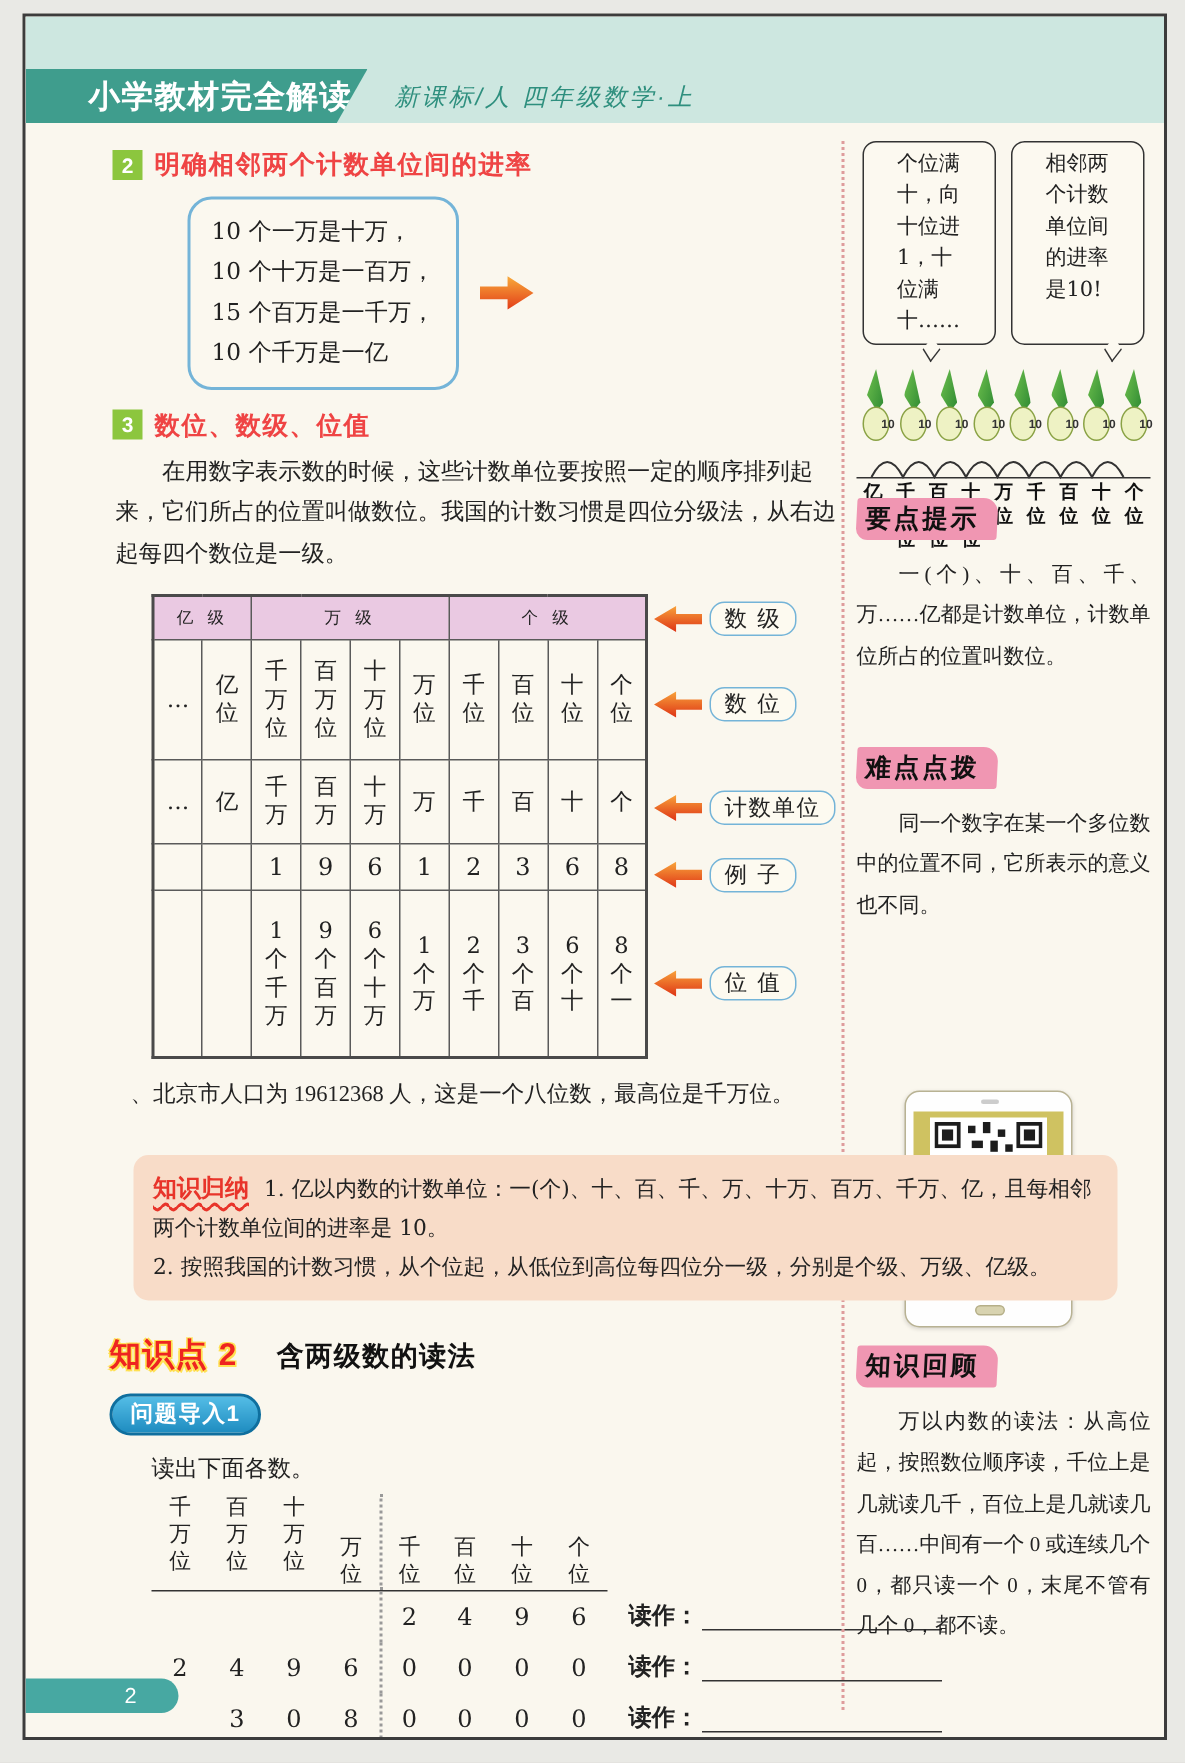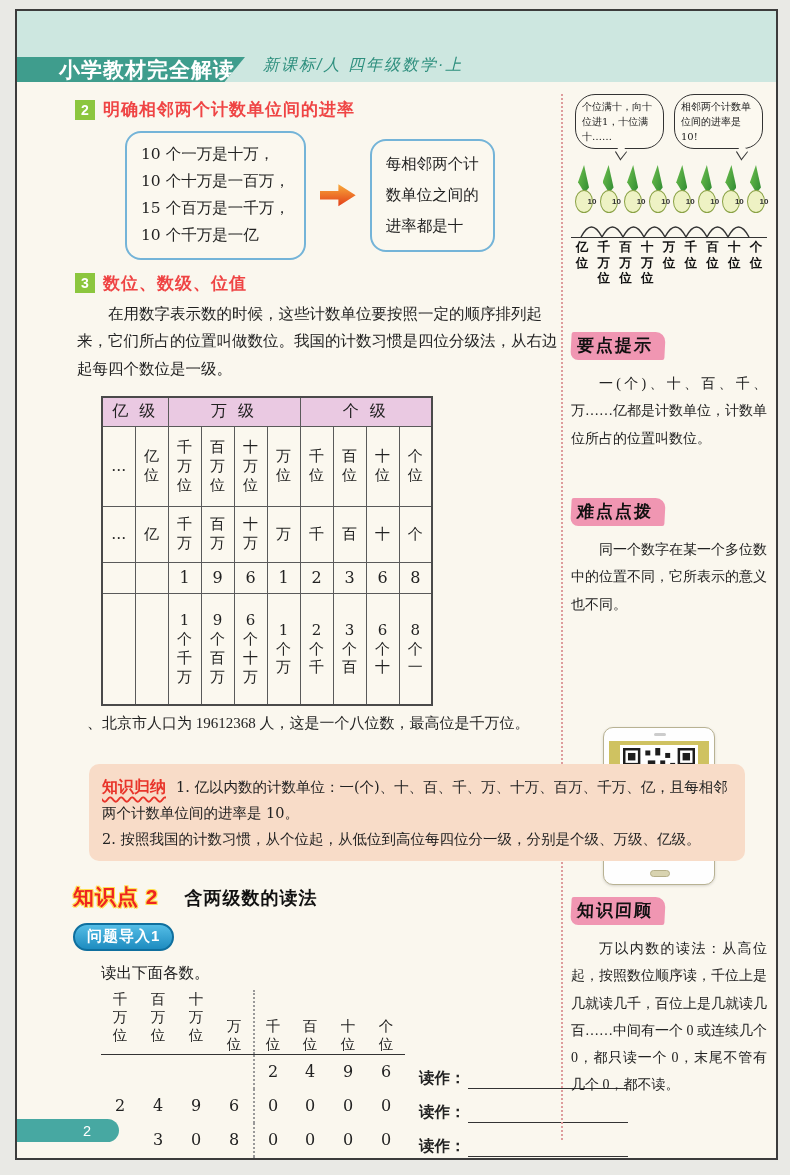--- a/index.html
+++ b/index.html
@@ -3,21 +3,21 @@
 <meta charset="utf-8">
 <style>
   * { box-sizing: border-box; }
   html,body { margin:0; padding:0; background:#d9d9d5; font-family:"Liberation Sans",sans-serif; }
   .stage { position:relative; width:790px; height:1175px; background:#e9e9e5; overflow:hidden; }
   .page { position:absolute; left:15px; top:9px; width:763px; height:1151px;
           background:#faf7ee; border:2px solid #3c3c3c; overflow:hidden; }
 
   
   .top-strip { position:relative; height:71px; background:#cde7e0; }
-  .banner { position:absolute; left:0; bottom:0; width:228px; height:25px; background:#3f9d8d;
+  .banner { position:absolute; left:0; bottom:0; width:228px; height:36px; background:#3f9d8d;
             clip-path:polygon(0 0,100% 0,91% 100%,0 100%);
             display:flex; align-items:center; padding-left:42px; }
   .banner-text { color:#fff; font-weight:bold; font-size:21px; letter-spacing:1px; }
   .edition { position:absolute; left:246px; bottom:6px; color:#2e8f7e; font-size:16px;
              font-style:italic; font-family:Liberation Sans, sans-serif; letter-spacing:2px; }
 
   .content { position:relative; height:1080px; }
   .main { position:relative; margin-left:60px; width:480px; padding-top:12px; }
 
   
@@ -34,21 +34,21 @@
   .rbox.right { line-height:2.0; }
   .arrow-right { width:36px; height:24px; flex:0 0 auto;
                  background:linear-gradient(#f9b03c,#e23a18);
                  clip-path:polygon(0 32%,52% 32%,52% 4%,100% 50%,52% 96%,52% 68%,0 68%); }
 
   
   .tbl-wrap { display:flex; align-items:flex-start; margin:12px 0 4px 24px; }
   table.pv { border-collapse:collapse; border:2px solid #4a4a4a; background:#fbf8ef; }
   table.pv td { border:1px solid #5a5a5a; text-align:center; vertical-align:middle;
                 font-family:"DejaVu Serif",serif; font-size:15px; color:#222; padding:0; width:33px; }
-  tr.lvl td { background:#eac9e2; height:29px; font-size:16px; letter-spacing:3px; }
+  tr.lvl td { background:#eac9e2; height:29px; font-size:11px; letter-spacing:3px; }
   tr.r-pos td   { height:80px; }
   tr.r-unit td  { height:56px; }
   tr.r-ex td    { height:31px; font-size:16px; }
   tr.r-val td   { height:112px; }
   .vt { width:1.1em; margin:0 auto; word-break:break-all; line-height:1.25; text-align:center; }
 
   .lblcol { display:flex; flex-direction:column; margin-left:4px; }
   .lbl-row { display:flex; align-items:center; gap:5px; }
   .lr1{height:33px;} .lr2{height:81px;} .lr3{height:57px;} .lr4{height:32px;} .lr5{height:113px;}
   .arrow-left { width:32px; height:19px; flex:0 0 auto;
@@ -79,35 +79,35 @@
            font-size:15px; padding:2px 12px 3px; letter-spacing:1px; }
   .intro-text { margin:12px 0 6px 24px; font-family:"DejaVu Serif",serif; font-size:15.5px; color:#222; }
 
   
   .ex { margin:6px 0 0 24px; font-family:"DejaVu Serif",serif; color:#222;
         display:grid; grid-template-columns:repeat(8,38px) 240px; }
   .ex-h { height:64px; display:flex; align-items:flex-start; justify-content:center; font-size:14.5px; }
   .ex-rule { grid-column:1 / 9; border-top:1.5px solid #333; height:0; }
   .ex-d { height:34px; display:flex; align-items:center; justify-content:center; font-size:16px; }
   .dl { border-left:2px dotted #999; }
-  .ex-read { height:34px; display:flex; align-items:flex-end; padding-left:14px; }
+  .ex-read { height:34px; display:flex; align-items:center; padding-left:14px; }
   .read-label { font-size:15.5px; font-weight:bold; font-family:"Liberation Sans",sans-serif; }
   .blank { display:inline-block; width:160px; border-bottom:1.2px solid #333; height:18px; margin-left:2px; }
   .para { margin:4px 0 8px; font-family:"DejaVu Serif",serif; font-size:15.5px;
           line-height:1.8; text-indent:2em; color:#222; width:486px; }
 
   
   .divider { position:absolute; left:544px; top:12px; height:1046px; border-left:2px dotted #de9c9c; z-index:1; }
   .sidebar { position:absolute; left:554px; top:0; width:196px; height:100%; }
   .sb-abs { position:absolute; left:0; width:196px; }
 
   .bubbles { display:flex; gap:10px; padding-left:4px; }
-  .bubble { position:relative; border:1.5px solid #333; border-radius:20px; background:#fcf9f0;
-            font-family:"DejaVu Serif",serif; font-size:10px; line-height:1.5;
-            padding:4px 6px; width:89px; color:#222; }
+  .bubble { position:relative; border:1.5px solid #333; border-radius:9px; background:#fcf9f0;
+            font-family:"DejaVu Serif",serif; font-size:14px; line-height:1.5;
+            padding:4px 22px; width:89px; color:#222; }
   .bubble:after { content:""; position:absolute; bottom:-9px; left:40px; width:9px; height:9px;
                   background:#fcf9f0; border-right:1.5px solid #333; border-bottom:1.5px solid #333;
                   transform:rotate(58deg) skewX(20deg); }
   .bubble.b2:after { left:62px; }
 
   .corns { display:flex; justify-content:space-between; margin:16px 2px 0; }
   .corn { position:relative; width:20px; height:48px; }
   .corn:before { content:""; position:absolute; top:0; left:5px; width:11px; height:28px;
                  background:linear-gradient(105deg,#6ec04d,#2f8a33); 
                  clip-path:polygon(55% 0,100% 80%,60% 100%,0 62%); }
@@ -169,25 +169,20 @@
       </div>
 
       <div class="boxes">
         <div class="rbox">
           <div>10 个一万是十万，</div>
           <div>10 个十万是一百万，</div>
           <div>15 个百万是一千万，</div>
           <div>10 个千万是一亿</div>
         </div>
         <span class="arrow-right"></span>
-        <div class="rbox right">
-          <div>每相邻两个计</div>
-          <div>数单位之间的</div>
-          <div>进率都是十</div>
-        </div>
       </div>
 
       
       <div class="sec-head">
         <span class="num-sq">3</span>
         <span class="sec-title">数位、数级、位值</span>
       </div>
       <p class="para">在用数字表示数的时候，这些计数单位要按照一定的顺序排列起来，它们所占的位置叫做数位。我国的计数习惯是四位分级法，从右边起每四个数位是一级。</p>
 
       
@@ -282,20 +277,42 @@
                   </td>
             <td>
                     <div class="vt">6个十</div>
                   </td>
             <td>
                     <div class="vt">8个一</div>
                   </td>
           </tr>
         </tbody>
             </table>
+        <div class="lblcol">
+          <div class="lbl-row lr1">
+            <span class="arrow-left"></span>
+            <span class="lbl-box">数 级</span>
+          </div>
+          <div class="lbl-row lr2">
+            <span class="arrow-left"></span>
+            <span class="lbl-box">数 位</span>
+          </div>
+          <div class="lbl-row lr3">
+            <span class="arrow-left"></span>
+            <span class="lbl-box">计数单位</span>
+          </div>
+          <div class="lbl-row lr4">
+            <span class="arrow-left"></span>
+            <span class="lbl-box">例 子</span>
+          </div>
+          <div class="lbl-row lr5">
+            <span class="arrow-left"></span>
+            <span class="lbl-box">位 值</span>
+          </div>
+        </div>
       </div>
 
       <div class="note-line">、北京市人口为 19612368 人，这是一个八位数，最高位是千万位。</div>
 
       
       <div class="kb">
         <span class="kb-label">知识归纳</span><span>1. 亿以内数的计数单位：一(个)、十、百、千、万、十万、百万、千万、亿，且每相邻两个计数单位间的进率是 10。</span>
         <div>2. 按照我国的计数习惯，从个位起，从低位到高位每四位分一级，分别是个级、万级、亿级。</div>
       </div>
 

